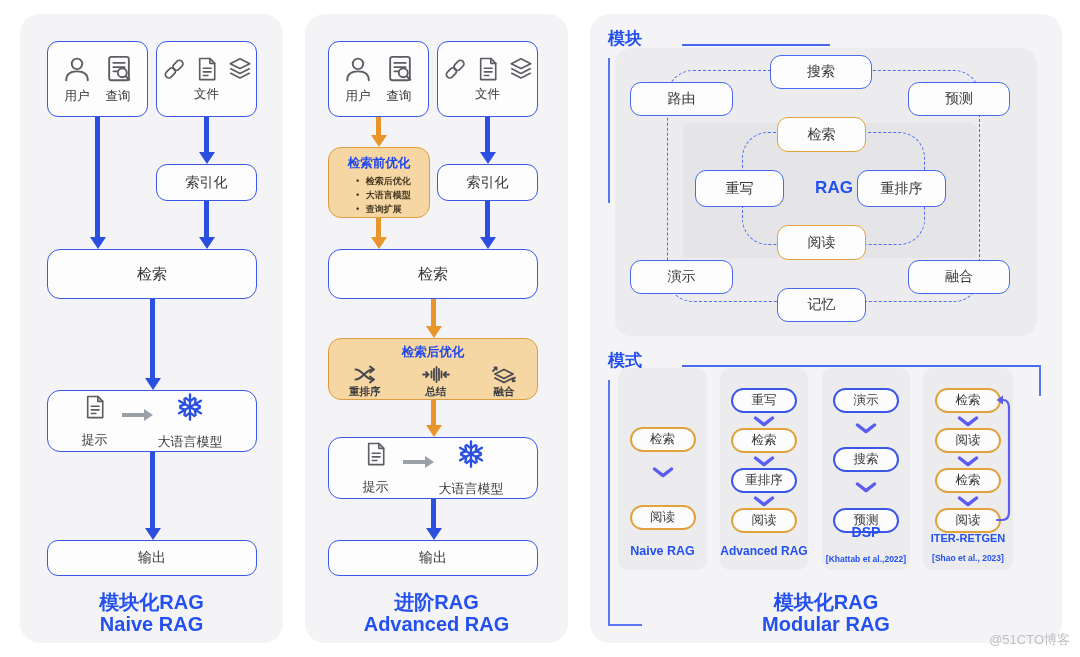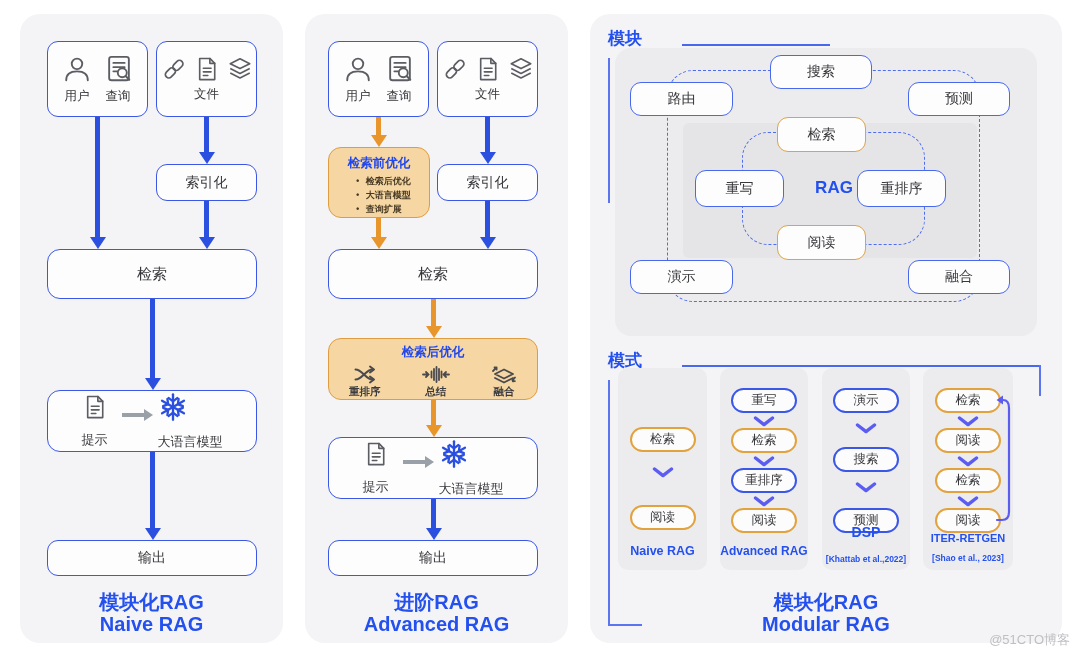--- a/index.html
+++ b/index.html
@@ -39,21 +39,21 @@
   .bullets { margin-top:3px; padding-left:26px; }
   .bullets div { font-size:9px; font-weight:bold; color:#463823; line-height:14px; }
   .bullets div::before { content:"• "; }
   .oitems { display:flex; justify-content:space-between; padding:4px 20px 0 20px; }
   .oitem { display:flex; flex-direction:column; align-items:center; gap:1px; color:#4a4a4e; }
   .oitem span { font-size:10.5px; font-weight:bold; color:#3c3c40; }
 
   
   .pbox { position:absolute; background:#fdfdfe; border:1.6px solid #3a57e8; border-radius:13px;
           display:flex; align-items:center; justify-content:center; gap:14px; }
-  .pcol { display:flex; flex-direction:column; align-items:flex-start; gap:11px; }
+  .pcol { display:flex; flex-direction:column; align-items:center; gap:11px; }
   .pcol span { font-size:13px; color:#38383c; }
 
   .ptitle { position:absolute; left:0; width:100%; text-align:center;
             color:#2350ee; font-size:20px; font-weight:bold; line-height:22px; }
 
   
   .sec-h { position:absolute; color:#2350ee; font-size:17px; font-weight:800; }
   .hline { position:absolute; background:#4868ee; }
   .mcont { position:absolute; background:#ececee; border-radius:16px; }
   .gline { position:absolute; background:#5b74f0; }
@@ -361,20 +361,23 @@
       <div class="mbox orange" style="left:162px; top:177px; width:89px; height:35px;">
         <span>阅读</span>
       </div>
 
       <div class="mbox" style="left:15px; top:212px; width:103px; height:34px;">
         <span>演示</span>
       </div>
       <div class="mbox" style="left:293px; top:212px; width:102px; height:34px;">
         <span>融合</span>
       </div>
+      <div class="mbox" style="left:162px; top:240px; width:89px; height:34px;">
+        <span>记忆</span>
+      </div>
     </div>
 
     <div class="sec-h" style="left:18px; top:335px;">模式</div>
     <div class="hline" style="left:92px; top:351px; width:359px; height:1.6px;"></div>
     <div class="gline" style="left:449px; top:351px; width:2px; height:31px; background:#5b74f0;"></div>
     <div class="gline" style="left:18px; top:366px; width:2px; height:246px;"></div>
     <div class="gline" style="left:18px; top:610px; width:34px; height:2px;"></div>
 
     <div class="card" style="left:28px; top:354px; width:89px; height:202px;">
       <div class="pill orange" style="top:59px;">

